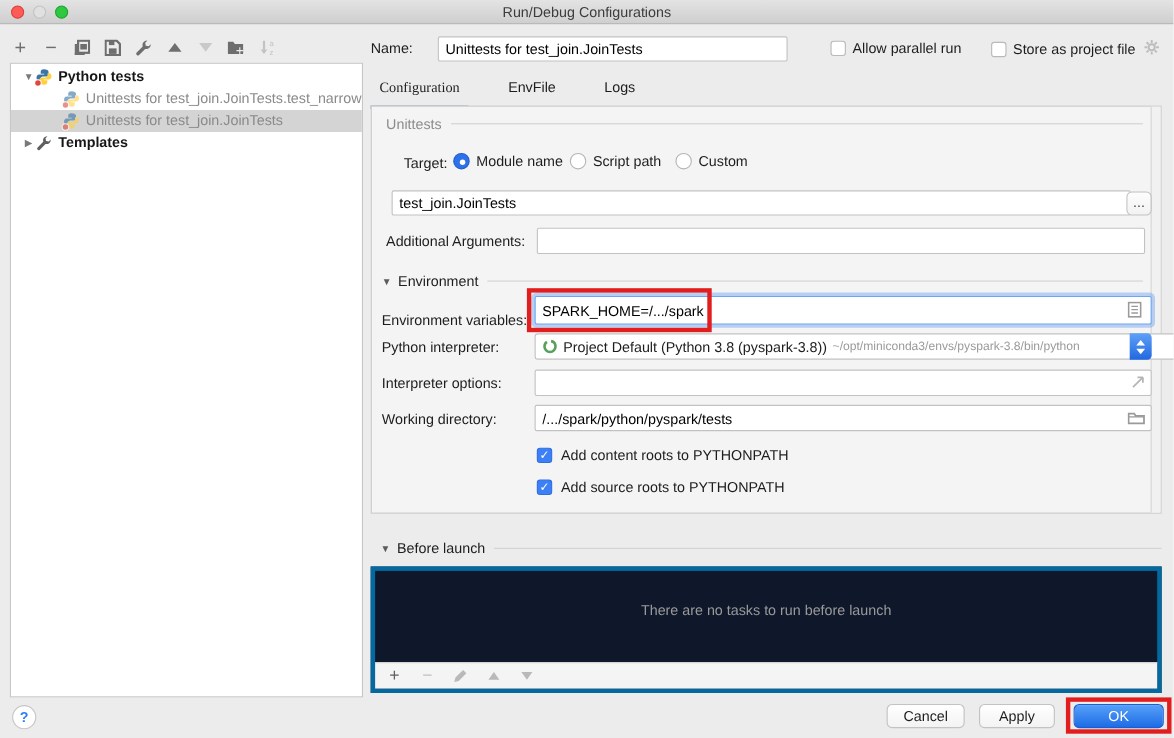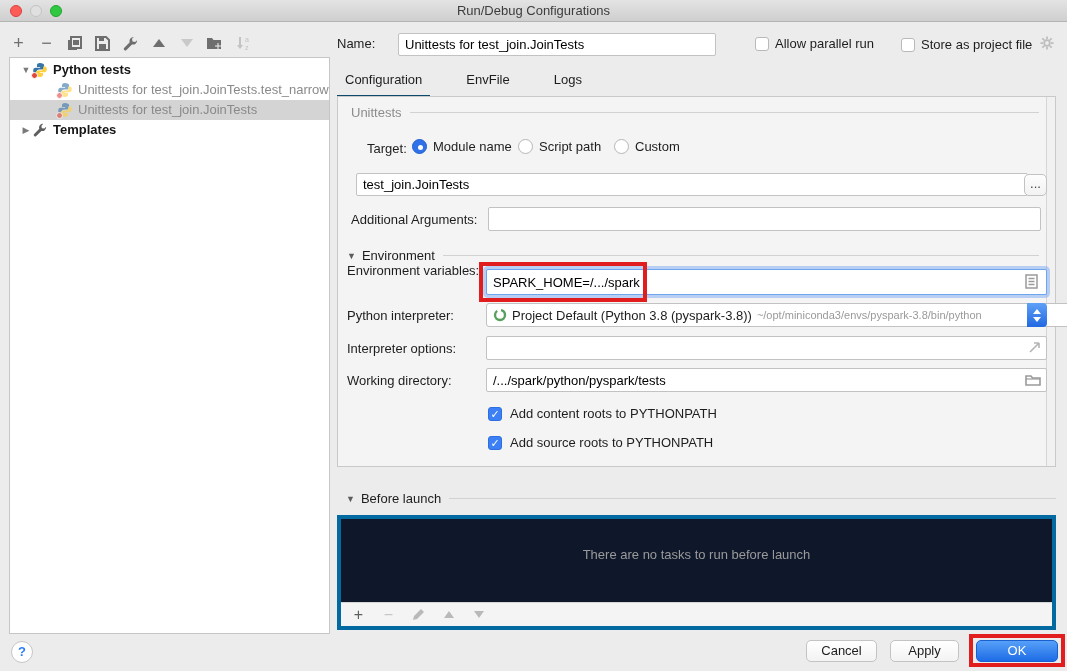--- a/index.html
+++ b/index.html
@@ -41,21 +41,21 @@
   
   .namelbl { position:absolute; left:337px; top:36px; }
   .nameinput { position:absolute; left:398px; top:33px; width:318px; height:23px; border:1px solid #c2c2c2; border-radius:2px; background:#fff; font-size:13px; padding:0 6px; font-family:inherit; }
   .hdrchk { position:absolute; top:36px; display:flex; align-items:center; gap:6px; }
   .chkbox { width:14px; height:14px; border:1px solid #b9b9b9; border-radius:3px; background:#fff; }
   .chkbox.on { background:#3d7ff5; border-color:#2e6fe0; color:#fff; font-size:11px; line-height:13px; text-align:center; }
 
   
   .tabs { position:absolute; left:337px; top:68px; display:flex; gap:28px; }
   .tab { padding:4px 8px 8px 8px; cursor:default; }
-  .tab.active { border-bottom:3px solid #0c4a6e; }
+  .tab.active { border-bottom:3px solid #0c4a6e;font-family:Liberation Serif, serif; }
 
   
   .mainpanel { position:absolute; left:337px; top:96px; width:719px; height:371px; background:#f4f4f4; border:1px solid #c9c9c9; }
   .scrollstrip { position:absolute; right:0; top:0; width:9px; height:100%; border-left:1px solid #d6d6d6; background:#f1f1f1; }
   .grouphdr { position:absolute; display:flex; align-items:center; color:#8c8c8c; }
   .grouphdr .line { height:1px; background:#d2d2d2; flex:1; margin-left:8px; }
   .sechdr { display:flex; align-items:center; color:#1d1d1d; }
   .sechdr .sarrow { font-size:9px; color:#5c5c5c; margin-right:6px; }
   .sechdr .line { height:1px; background:#d2d2d2; flex:1; margin-left:8px; }
   .flabel { position:absolute; color:#1d1d1d; }
@@ -238,21 +238,21 @@
 
     <span class="flabel" style="left:13px; top:115px;">Additional Arguments:</span>
     <input class="field" style="left: 150px; top: 110px; width: 553px; height: 24px;">
 
     <div class="sechdr" style="position:absolute; left:9px; top:151px; right:16px;">
       <span class="sarrow">▼</span>
       <span>Environment</span>
       <span class="line"></span>
     </div>
 
-    <span class="flabel" style="left:9px; top:166px;">Environment variables:</span>
+    <span class="flabel" style="left:9px; top:186px;">Environment variables:</span>
     <input class="field" style="left: 148px; top: 172px; width: 561px; height: 26px; border: 1px solid rgb(108, 166, 240); box-shadow: rgba(110, 160, 240, 0.45) 0px 0px 0px 3px; border-radius: 2px;" value="SPARK_HOME=/.../spark">
     <span class="fieldico" style="left:687px; top:177px;">
       <svg width="13" height="15" viewBox="0 0 13 15">
           <rect x="1" y="1" width="11" height="13" fill="#fff" stroke="#9a9a9a" stroke-width="1.5"></rect>
           <path d="M3.5 4.5h6M3.5 7.5h6M3.5 10.5h6" stroke="#9a9a9a" stroke-width="1.3"></path>
         </svg>
     </span>
     <div class="redbox" style="left:141px; top:165px; width:168px; height:40px;"></div>
 
     <span class="flabel" style="left:9px; top:211px;">Python interpreter:</span>

